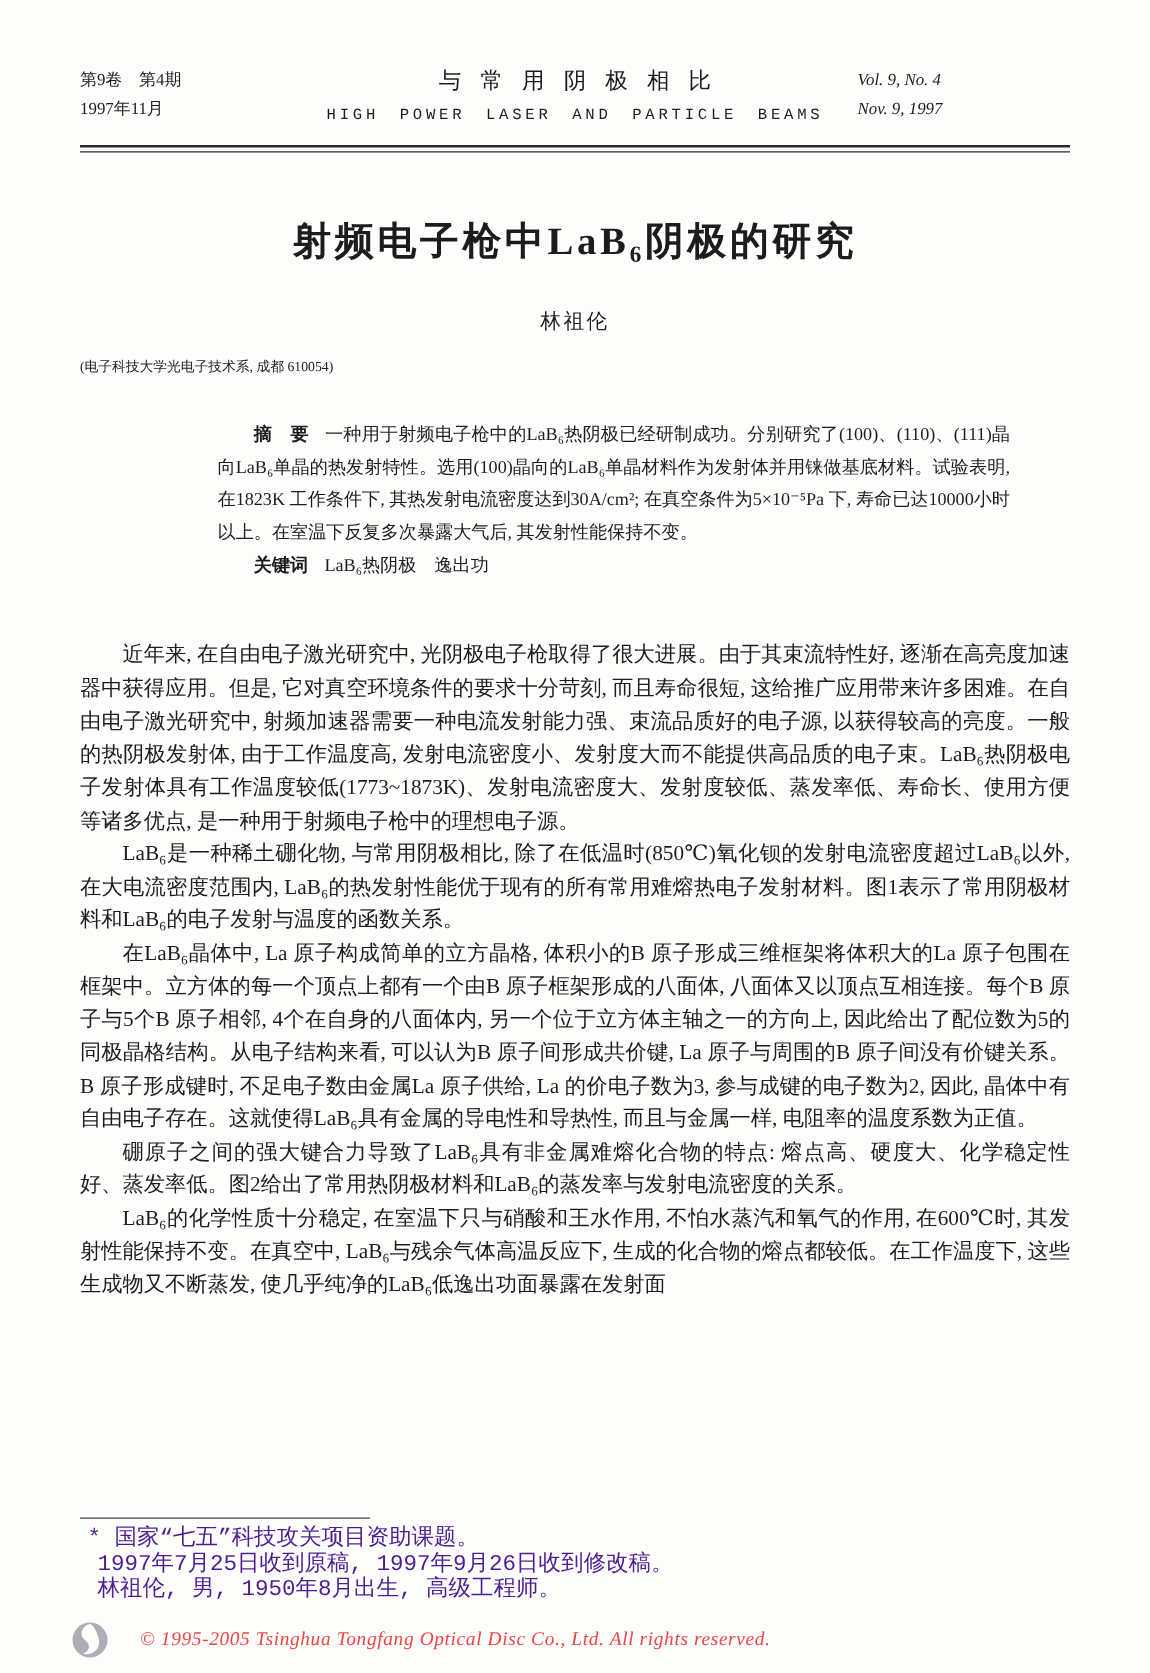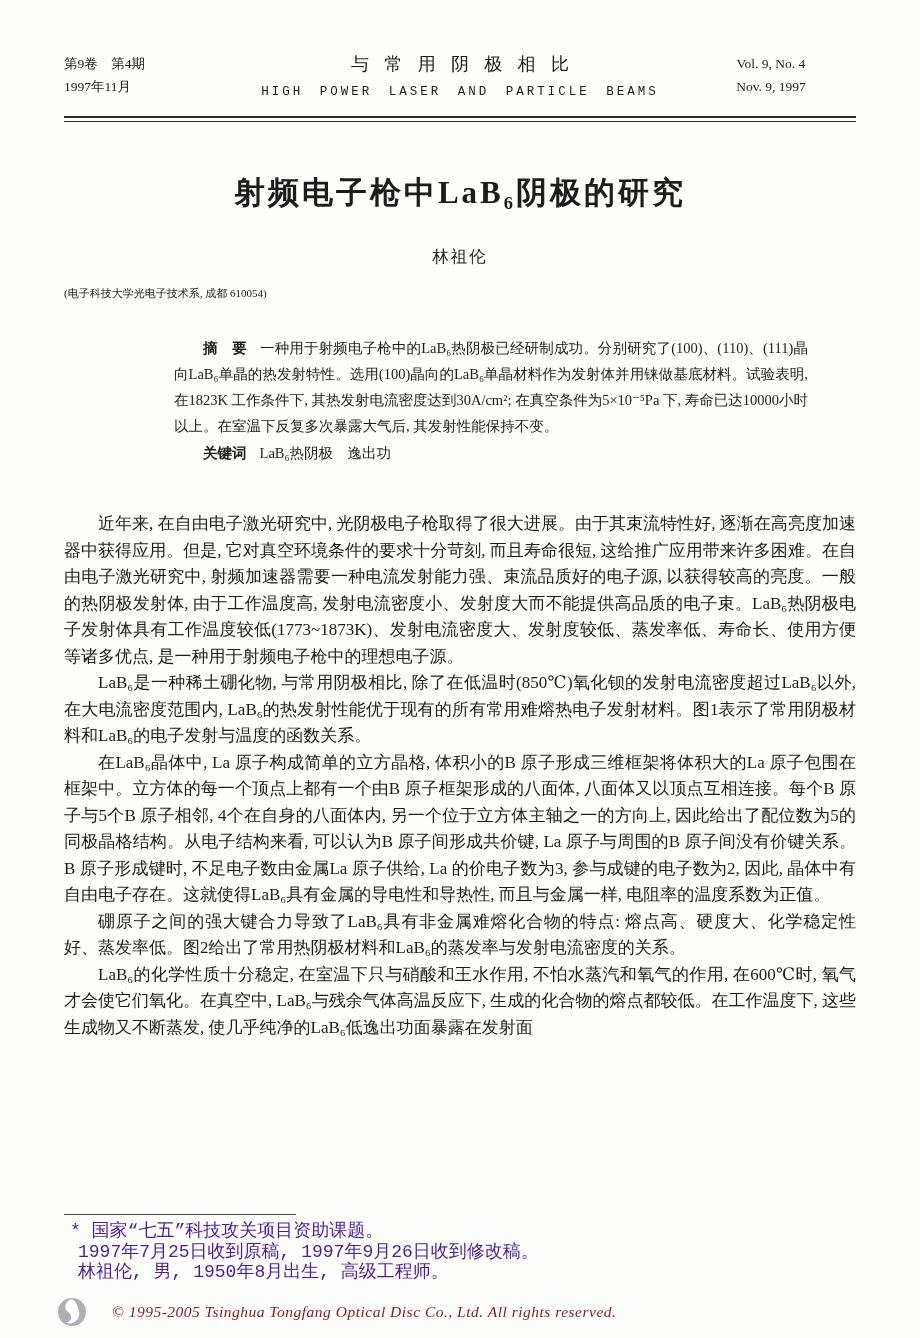--- a/index.html
+++ b/index.html
@@ -18,21 +18,21 @@
     overflow: hidden;
   }
   
   .journal-header {
     display: flex;
     justify-content: space-between;
     align-items: flex-start;
   }
   .hcol { font-size: 13.5px; line-height: 23px; white-space: nowrap; }
   .hcol.left  { text-align: left;  width: 170px; }
-  .hcol.right { text-align: center; width: 170px; }
+  .hcol.right { text-align: left; width: 170px; font-style: italic; }
   .hcol.center { text-align: center; flex: 1; }
   .journal-cn {
     font-size: 18px;
     letter-spacing: 0.85em;
     margin-left: 0.85em; 
     line-height: 24px;
   }
   .journal-en {
     font-size: 12.5px;
     letter-spacing: 3px;
@@ -111,21 +111,21 @@
     width: 920px;
     height: 52px;
     display: flex;
     align-items: center;
     padding-left: 56px;
   }
   .publisher-logo { width: 32px; height: 32px; margin-right: 24px; opacity: 0.8; }
   .copyright-text {
     font-style: italic;
     font-size: 15.5px;
-    color: #7f1d1d;
+    color: #ef4444;
     letter-spacing: 0.5px;
   }
 </style>
 </head>
 <body>
 
 <div class="page">
 
   <header class="journal-header">
     <div class="hcol left">
@@ -156,21 +156,21 @@
     <p class="keywords-line">
       <span class="kw-label">关键词</span><span>LaB₆热阴极　逸出功</span>
     </p>
   </section>
 
   <main class="body-text">
     <p>近年来, 在自由电子激光研究中, 光阴极电子枪取得了很大进展。由于其束流特性好, 逐渐在高亮度加速器中获得应用。但是, 它对真空环境条件的要求十分苛刻, 而且寿命很短, 这给推广应用带来许多困难。在自由电子激光研究中, 射频加速器需要一种电流发射能力强、束流品质好的电子源, 以获得较高的亮度。一般的热阴极发射体, 由于工作温度高, 发射电流密度小、发射度大而不能提供高品质的电子束。LaB₆热阴极电子发射体具有工作温度较低(1773~1873K)、发射电流密度大、发射度较低、蒸发率低、寿命长、使用方便等诸多优点, 是一种用于射频电子枪中的理想电子源。</p>
     <p>LaB₆是一种稀土硼化物, 与常用阴极相比, 除了在低温时(850℃)氧化钡的发射电流密度超过LaB₆以外, 在大电流密度范围内, LaB₆的热发射性能优于现有的所有常用难熔热电子发射材料。图1表示了常用阴极材料和LaB₆的电子发射与温度的函数关系。</p>
     <p>在LaB₆晶体中, La 原子构成简单的立方晶格, 体积小的B 原子形成三维框架将体积大的La 原子包围在框架中。立方体的每一个顶点上都有一个由B 原子框架形成的八面体, 八面体又以顶点互相连接。每个B 原子与5个B 原子相邻, 4个在自身的八面体内, 另一个位于立方体主轴之一的方向上, 因此给出了配位数为5的同极晶格结构。从电子结构来看, 可以认为B 原子间形成共价键, La 原子与周围的B 原子间没有价键关系。B 原子形成键时, 不足电子数由金属La 原子供给, La 的价电子数为3, 参与成键的电子数为2, 因此, 晶体中有自由电子存在。这就使得LaB₆具有金属的导电性和导热性, 而且与金属一样, 电阻率的温度系数为正值。</p>
     <p>硼原子之间的强大键合力导致了LaB₆具有非金属难熔化合物的特点: 熔点高、硬度大、化学稳定性好、蒸发率低。图2给出了常用热阴极材料和LaB₆的蒸发率与发射电流密度的关系。</p>
-    <p>LaB₆的化学性质十分稳定, 在室温下只与硝酸和王水作用, 不怕水蒸汽和氧气的作用, 在600℃时, 氧气才会使它们氧化。在真空中, LaB₆与残余气体高温反应下, 生成的化合物的熔点都较低。在工作温度下, 这些生成物又不断蒸发, 使几乎纯净的LaB₆低逸出功面暴露在发射面</p>
+    <p>LaB₆的化学性质十分稳定, 在室温下只与硝酸和王水作用, 不怕水蒸汽和氧气的作用, 在600℃时, 其发射性能保持不变。在真空中, LaB₆与残余气体高温反应下, 生成的化合物的熔点都较低。在工作温度下, 这些生成物又不断蒸发, 使几乎纯净的LaB₆低逸出功面暴露在发射面</p>
   </main>
 
   <div class="footnote-area">
     <div class="fn-rule"></div>
     <div class="fn-line first">* 国家“七五”科技攻关项目资助课题。</div>
     <div class="fn-line">1997年7月25日收到原稿, 1997年9月26日收到修改稿。</div>
     <div class="fn-line">林祖伦, 男, 1950年8月出生, 高级工程师。</div>
   </div>
 
   <footer class="page-footer">

